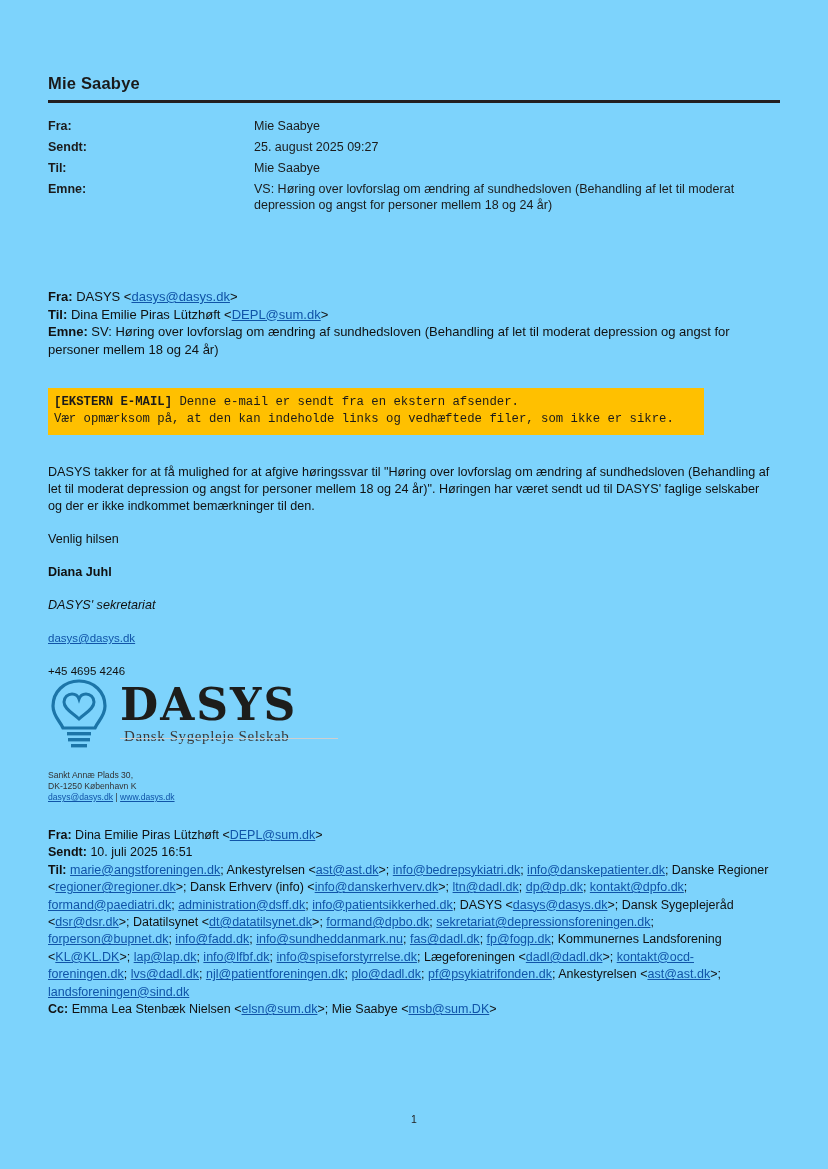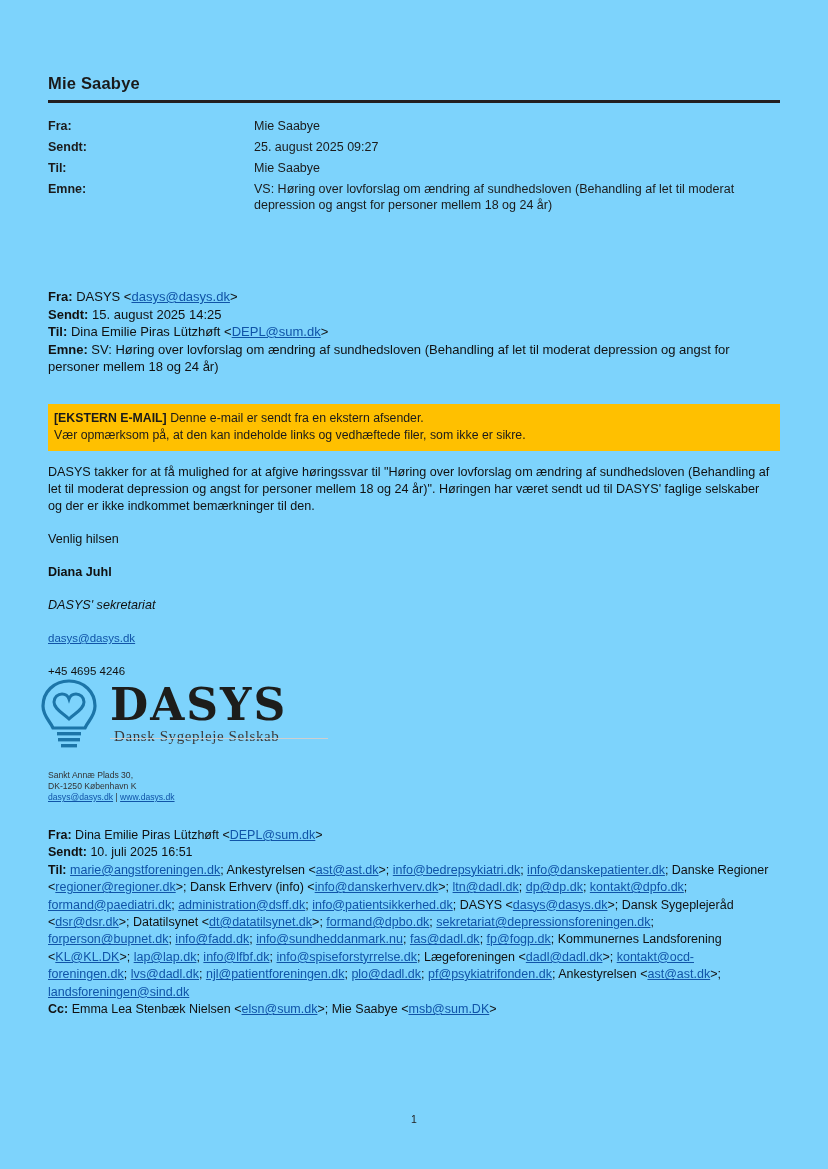--- a/index.html
+++ b/index.html
@@ -74,25 +74,26 @@
   }
   .fwd b { font-weight: bold; }
   a.lnk {
     color: #1054a8;
     text-decoration: underline;
   }
   
   .warn {
     position: absolute;
     left: 0;
-    top: 404px;
-    width: 732px;
+    top: 388px;
+    width: 656px;
     background: #ffc000;
     padding: 6px 0 7px 0;
     box-sizing: border-box;
+    font-family: Liberation Mono, monospace;
   }
   .warn div {
     font-size: 12.3px;
     line-height: 17px;
     color: #1a1a1a;
     padding-left: 6px;
   }
   .warn .tag { font-weight: bold; }
   
   .body-wrap {
@@ -105,21 +106,21 @@
     color: #111;
   }
   .body-wrap p { margin: 0 0 16px 0; }
   .sig-name { font-weight: bold; margin: 0; }
   .sig-role { margin: 0 0 14px 0; font-style: italic; }
   .sig-mail { margin: 0; font-size: 11.5px; }
   .sig-phone { margin: 0; font-size: 11.5px; color: #111; }
   
   .logo {
     position: absolute;
-    left: 36px;
+    left: 46px;
     top: 676px;
     width: 260px;
     height: 78px;
   }
   .logo-mark {
     position: absolute;
     left: 0; top: 2px;
     width: 66px; height: 72px;
   }
   .logo-text {
@@ -207,24 +208,20 @@
         <td class="k">Emne:</td>
         <td class="v">VS: Høring over lovforslag om ændring af sundhedsloven (Behandling af let til moderat depression og angst for personer mellem 18 og 24 år)</td>
       </tr>
     </tbody>
       </table>
 
     <div class="fwd">
       <div>
         <b>Fra:</b>
         <span>DASYS &lt;</span><a class="lnk" href="#">dasys@dasys.dk</a><span>&gt;</span>
-      </div>
-      <div>
-        <b>Sendt:</b>
-        <span>15. august 2025 14:25</span>
       </div>
       <div>
         <b>Til:</b>
         <span>Dina Emilie Piras Lützhøft &lt;</span><a class="lnk" href="#">DEPL@sum.dk</a><span>&gt;</span>
       </div>
       <div>
         <b>Emne:</b>
         <span>SV: Høring over lovforslag om ændring af sundhedsloven (Behandling af let til moderat depression og angst for personer mellem 18 og 24 år)</span>
       </div>
     </div>

